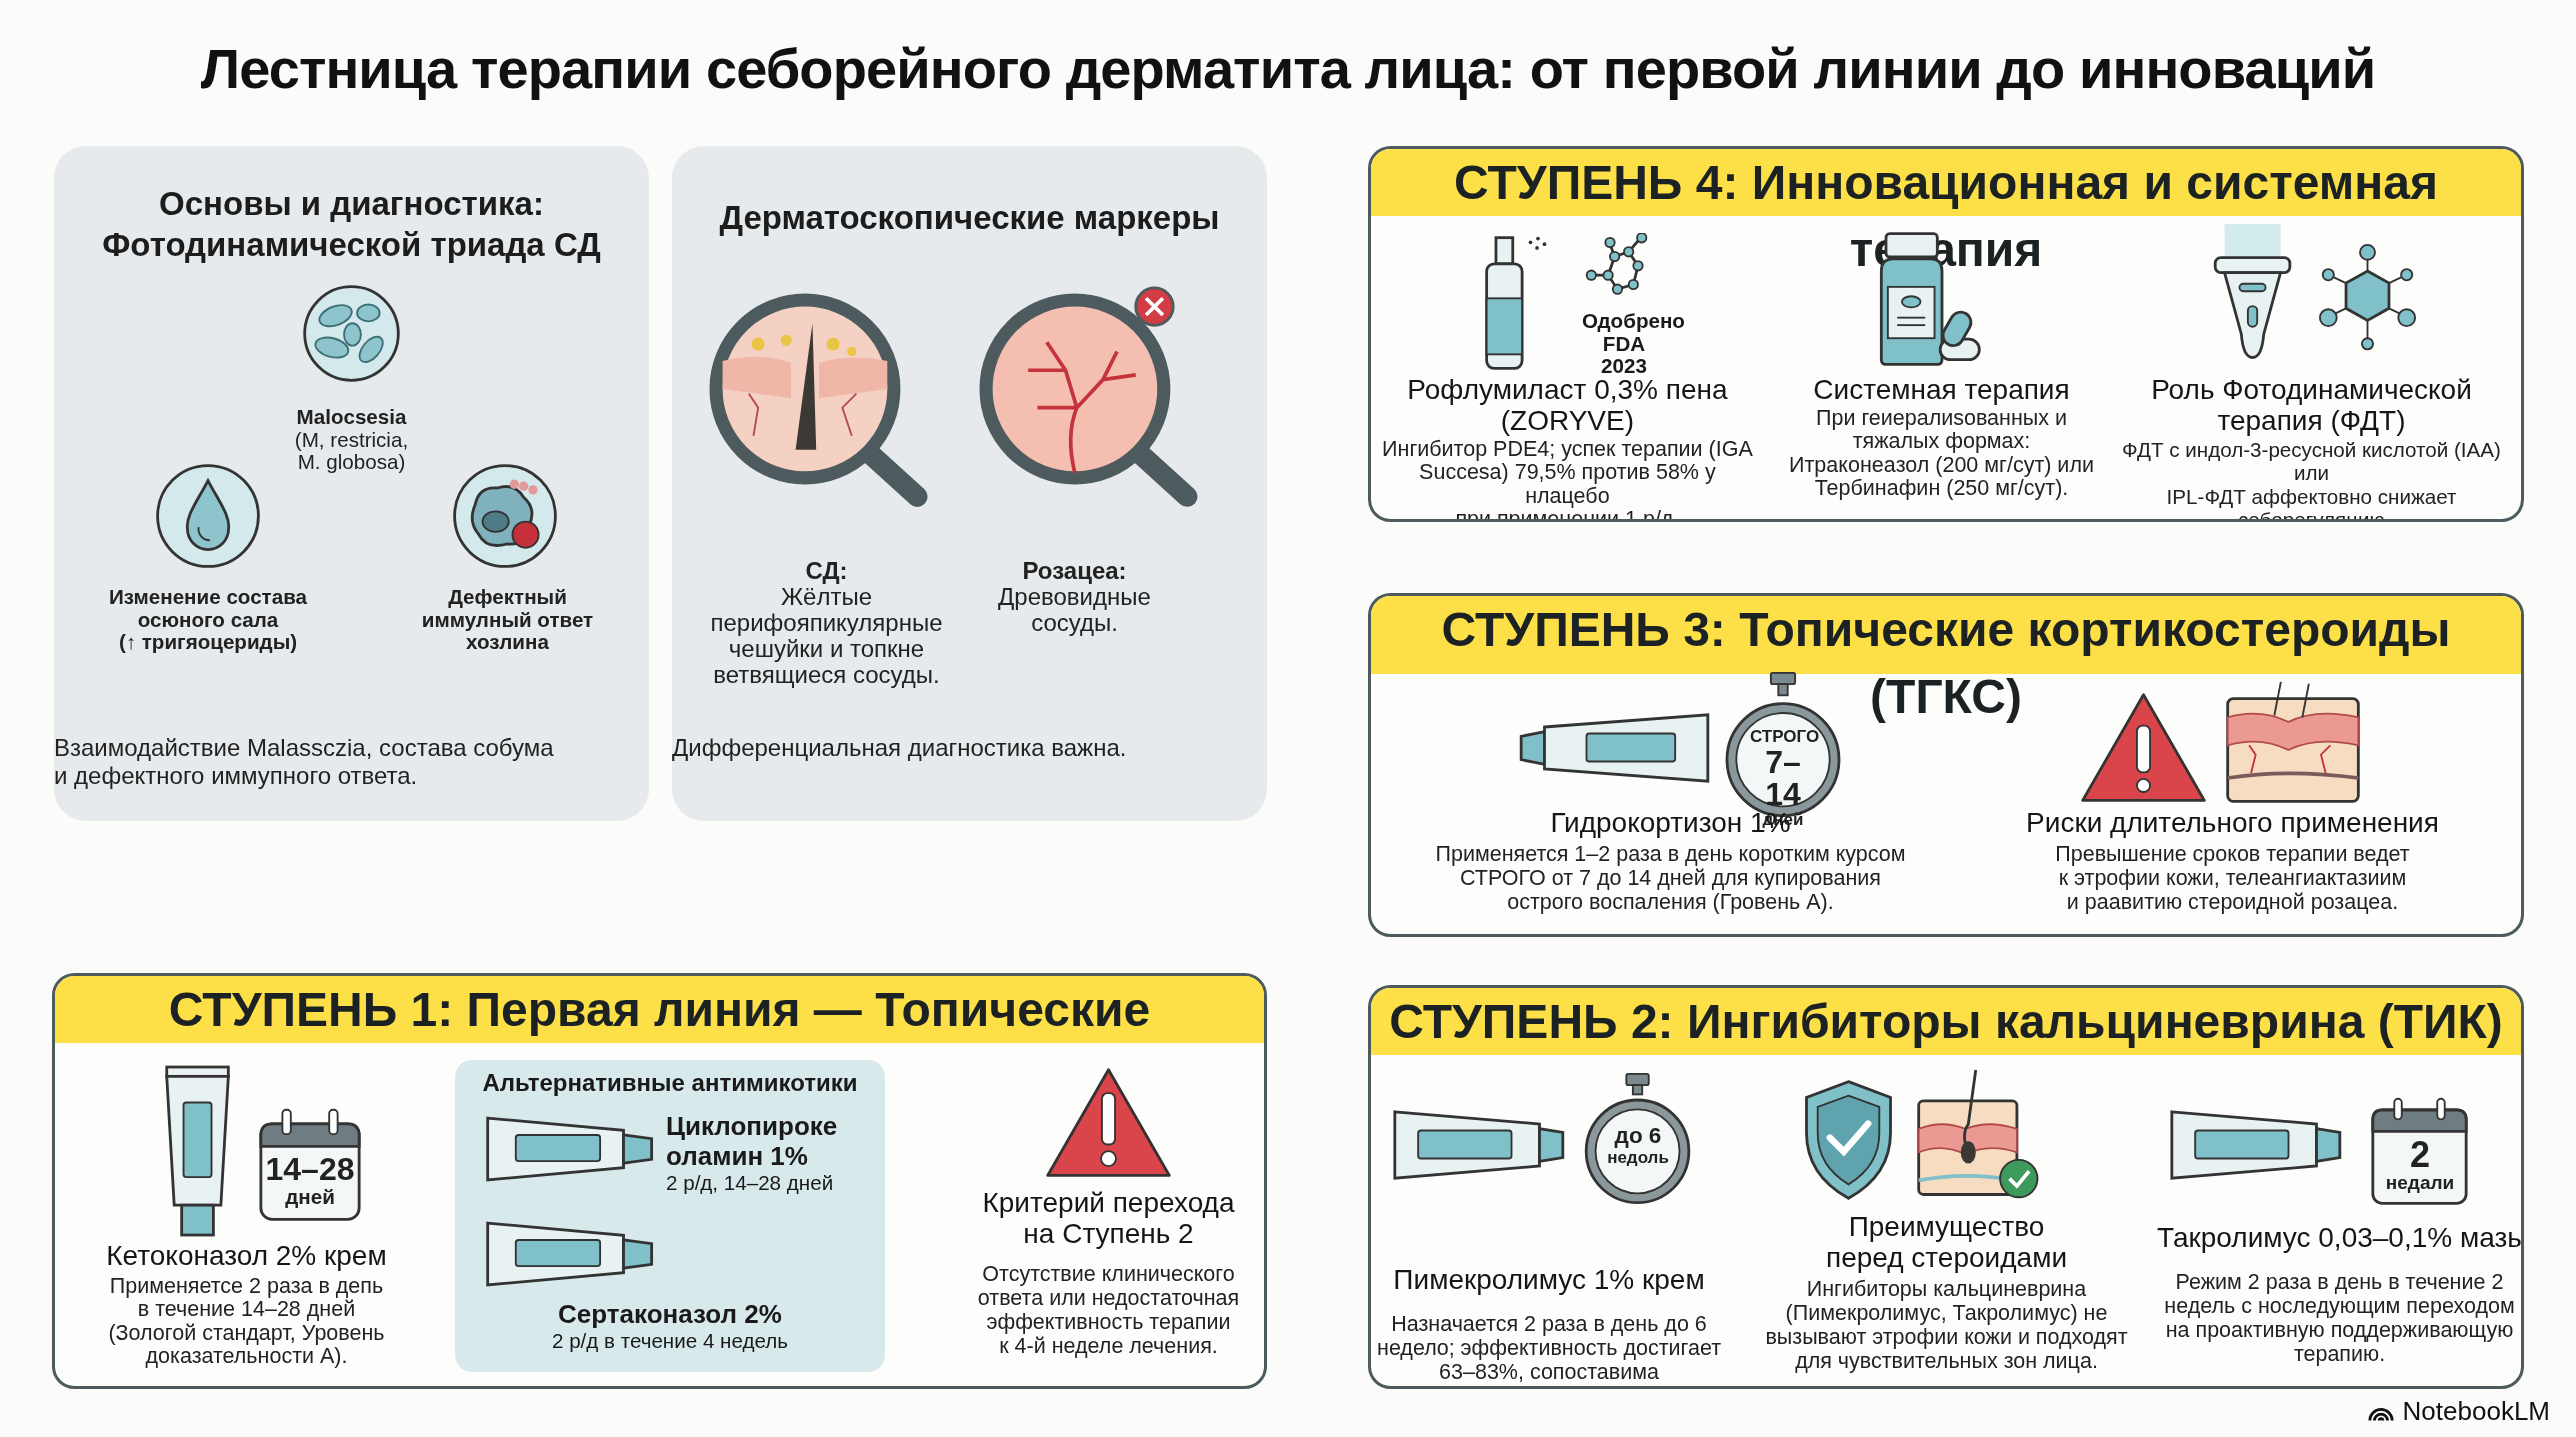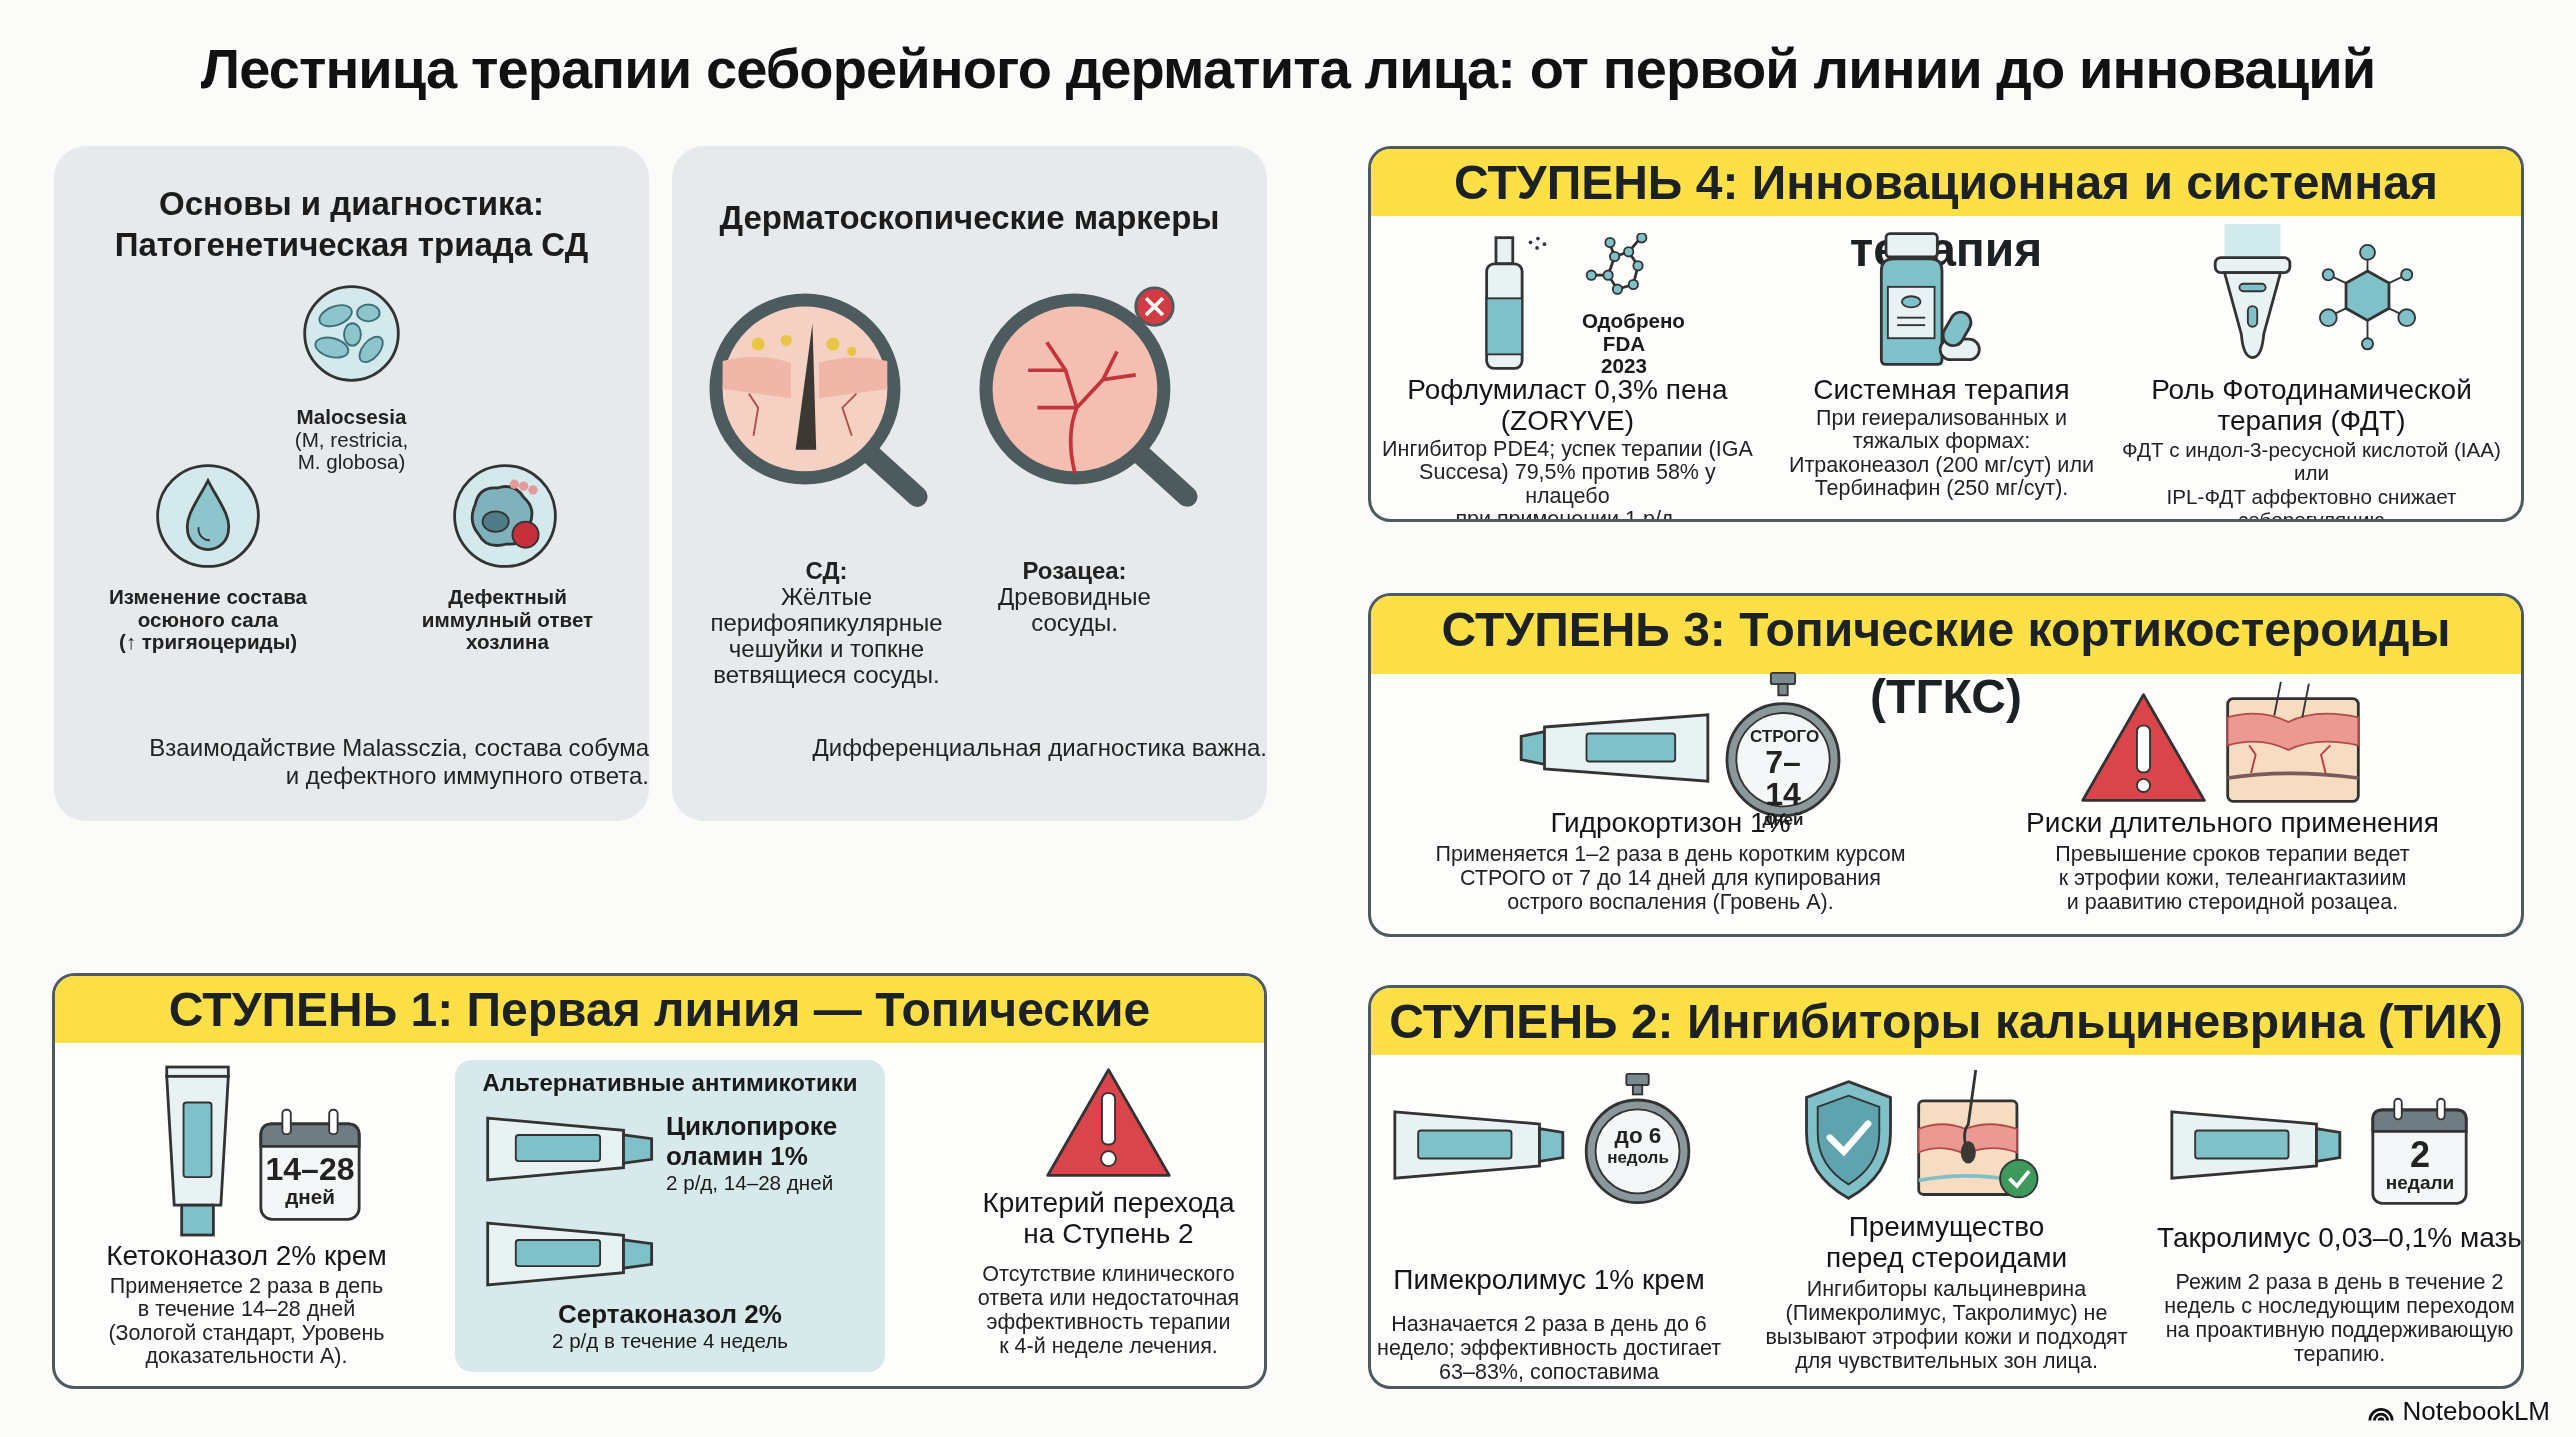--- a/index.html
+++ b/index.html
@@ -6,21 +6,21 @@
   html, body { width: 2576px; height: 1438px; background: #fbfbf9; overflow: hidden; }
   body { position: relative; font-family: "Liberation Sans", "DejaVu Sans", sans-serif; color: #1a1a1a; }
 
   .title { position: absolute; left: 0; top: 36px; width: 2576px; text-align: center;
     font-size: 56px; font-weight: bold; letter-spacing: -0.9px; color: #111; }
 
   
   .gpanel { position: absolute; background: #e6eaec; border-radius: 32px; }
   .gpanel .ptitle { position: absolute; left: 0; width: 100%; text-align: center;
     font-weight: bold; font-size: 33px; line-height: 41px; color: #1c1c1c; }
-  .gpanel .foot { position: absolute; left: 0; width: 100%; text-align: right;
+  .gpanel .foot { position: absolute; left: 0; width: 100%; text-align: left;
     font-size: 24px; line-height: 28px; color: #222; }
   .lbl { position: absolute; text-align: center; font-size: 20.6px; line-height: 22.5px; color: #222; }
   .lbl b { font-weight: bold; }
 
   
   .step { position: absolute; background: #fdfdfc; border: 3.7px solid #4d5a5e; border-radius: 22.5px; overflow: hidden; }
   .step .shead { position: absolute; left: 0; top: 0; width: 100%; background: #fde047;
     text-align: center; font-weight: bold; font-size: 48px; color: #1c2224; }
   .col { position: absolute; text-align: center; }
   .col .h { font-weight: normal; font-size: 28px; line-height: 31px; color: #151515; }
@@ -30,21 +30,21 @@
   .watermark { position: absolute; right: 26px; bottom: 11.2px; font-size: 26px; color: #111; display: flex; align-items: center; gap: 7.5px; }
 </style>
 </head>
 <body>
 
 <div class="title">Лестница терапии себорейного дерматита лица: от первой линии до инноваций</div>
 
 <div class="gpanel" style="left:54px;top:146px;width:595px;height:675px;">
   <div class="ptitle" style="top:37px;">
     <div>Основы и диагностика:</div>
-    <div>Патогенетическая триада СД</div>
+    <div>Фотодинамической триада СД</div>
   </div>
 
   <svg class="icon" style="left:246px;top:136px;" width="103" height="103" viewBox="0 0 110 110">
     <circle cx="55" cy="55" r="50" fill="#d4e9ec" stroke="#333" stroke-width="3"></circle>
     <ellipse cx="38" cy="36" rx="18" ry="10" fill="#8ec4cc" stroke="#3d6f78" stroke-width="2" transform="rotate(-20 38 36)"></ellipse>
     <ellipse cx="73" cy="33" rx="12" ry="9" fill="#8ec4cc" stroke="#3d6f78" stroke-width="2"></ellipse>
     <ellipse cx="56" cy="56" rx="9" ry="12" fill="#8ec4cc" stroke="#3d6f78" stroke-width="2"></ellipse>
     <ellipse cx="34" cy="70" rx="18" ry="10" fill="#8ec4cc" stroke="#3d6f78" stroke-width="2" transform="rotate(15 34 70)"></ellipse>
     <ellipse cx="76" cy="72" rx="16" ry="9" fill="#8ec4cc" stroke="#3d6f78" stroke-width="2" transform="rotate(-50 76 72)"></ellipse>
   </svg>

